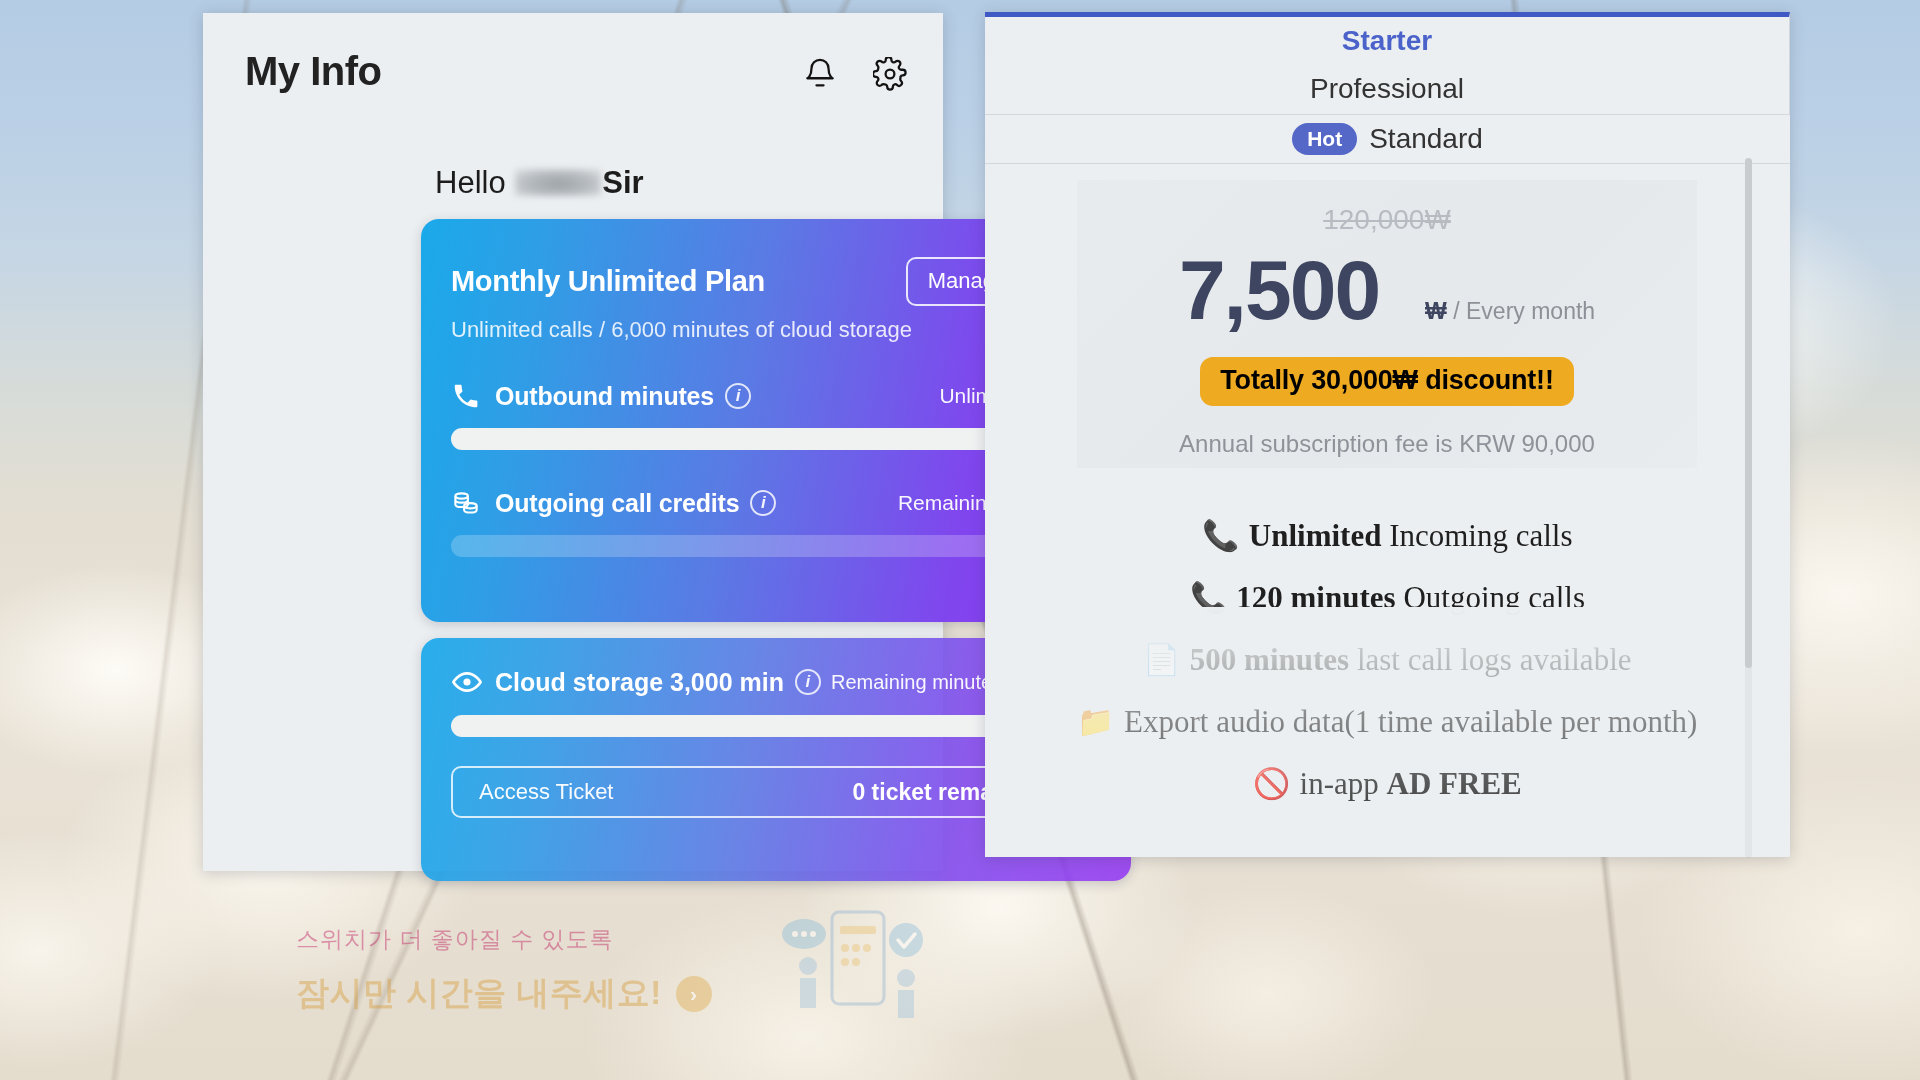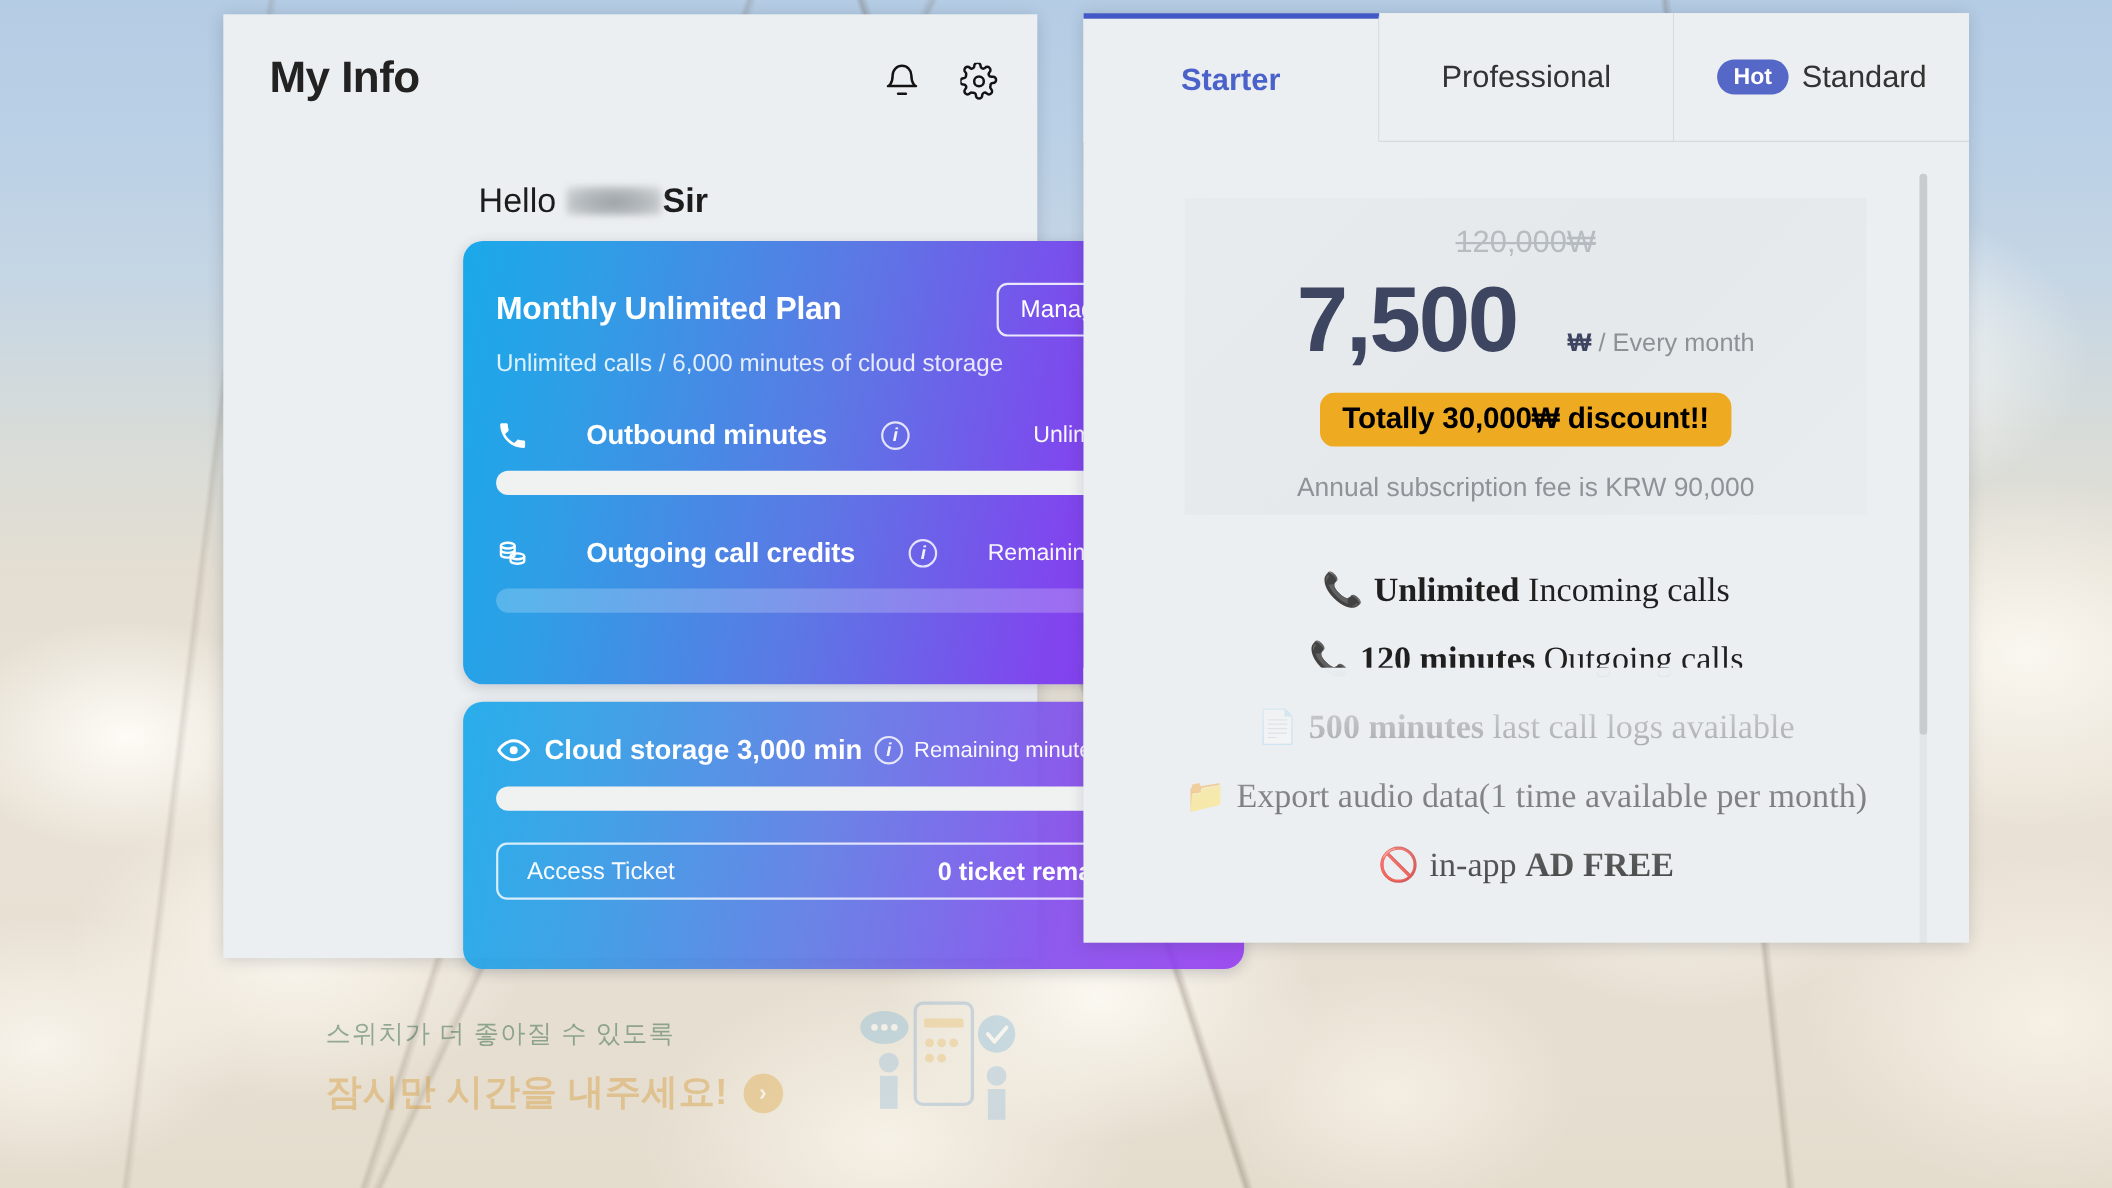--- a/index.html
+++ b/index.html
@@ -125,21 +125,21 @@
     cursor: pointer;
     font-family: inherit;
   }
   #plan-sub {
     margin-top: 11px;
     font-size: 22px;
     color: rgba(255,255,255,.85);
   }
 
   .metric { margin-top: 38px; }
-  .metric-head { display: flex; align-items: center; gap: 38px; }
+  .metric-head { display: flex; align-items: center; }
   .metric-icon { width: 34px; flex: 0 0 34px; display: flex; align-items: center; justify-content: flex-start; }
   .metric-label {
     font-size: 25px; font-weight: bold; margin-left: 10px; letter-spacing: -.2px;
   }
   .info-i {
     margin-left: 11px;
     width: 26px; height: 26px; flex: 0 0 26px;
     border: 2px solid rgba(255,255,255,.82);
     border-radius: 50%;
     display: flex; align-items: center; justify-content: center;
@@ -176,21 +176,21 @@
   .ticket-right { display: flex; align-items: center; gap: 16px; }
   #ticket-count { font-size: 23px; font-weight: bold; }
 
   
   #promo {
     position: absolute;
     left: 296px; top: 924px;
     width: 620px; height: 120px;
     opacity: .42;
   }
-  #promo-line1 { font-size: 23px; color: #14532d; letter-spacing: 1px; }
+  #promo-line1 { font-size: 23px; color: #be185d; letter-spacing: 1px; }
   #promo-line2 {
     margin-top: 16px;
     font-size: 33px; font-weight: bold; color: #d79c39; letter-spacing: .5px;
     display: flex; align-items: center; gap: 14px;
   }
   .promo-arrow {
     width: 36px; height: 36px; border-radius: 50%;
     background: #e0ab4a; color: #fff;
     display: flex; align-items: center; justify-content: center;
     font-size: 21px; font-weight: bold;
@@ -204,21 +204,21 @@
     width: 805px; height: 845px;
     background: #eceff1;
     box-shadow: 0 2px 14px rgba(40,50,70,.2);
   }
   #right-panel-fade {
     position: absolute; left: 0; right: 0; bottom: 0; height: 250px;
     background: linear-gradient(to bottom, rgba(236,239,241,1) 0%, rgba(236,239,241,.55) 40%, rgba(236,239,241,0) 100%);
     pointer-events: none;
   }
 
-  #tabs { display: flex; height: 117px; position: relative; }
+  #tabs { display: flex; height: 152px; position: relative; flex-direction: column; }
   .tab {
     flex: 1;
     display: flex; align-items: center; justify-content: center; gap: 12px;
     font-size: 28px;
     color: #333;
     background: #eceff1;
     border-right: 1px solid #d3d8dc;
     border-bottom: 1px solid #d3d8dc;
     cursor: pointer;
   }

